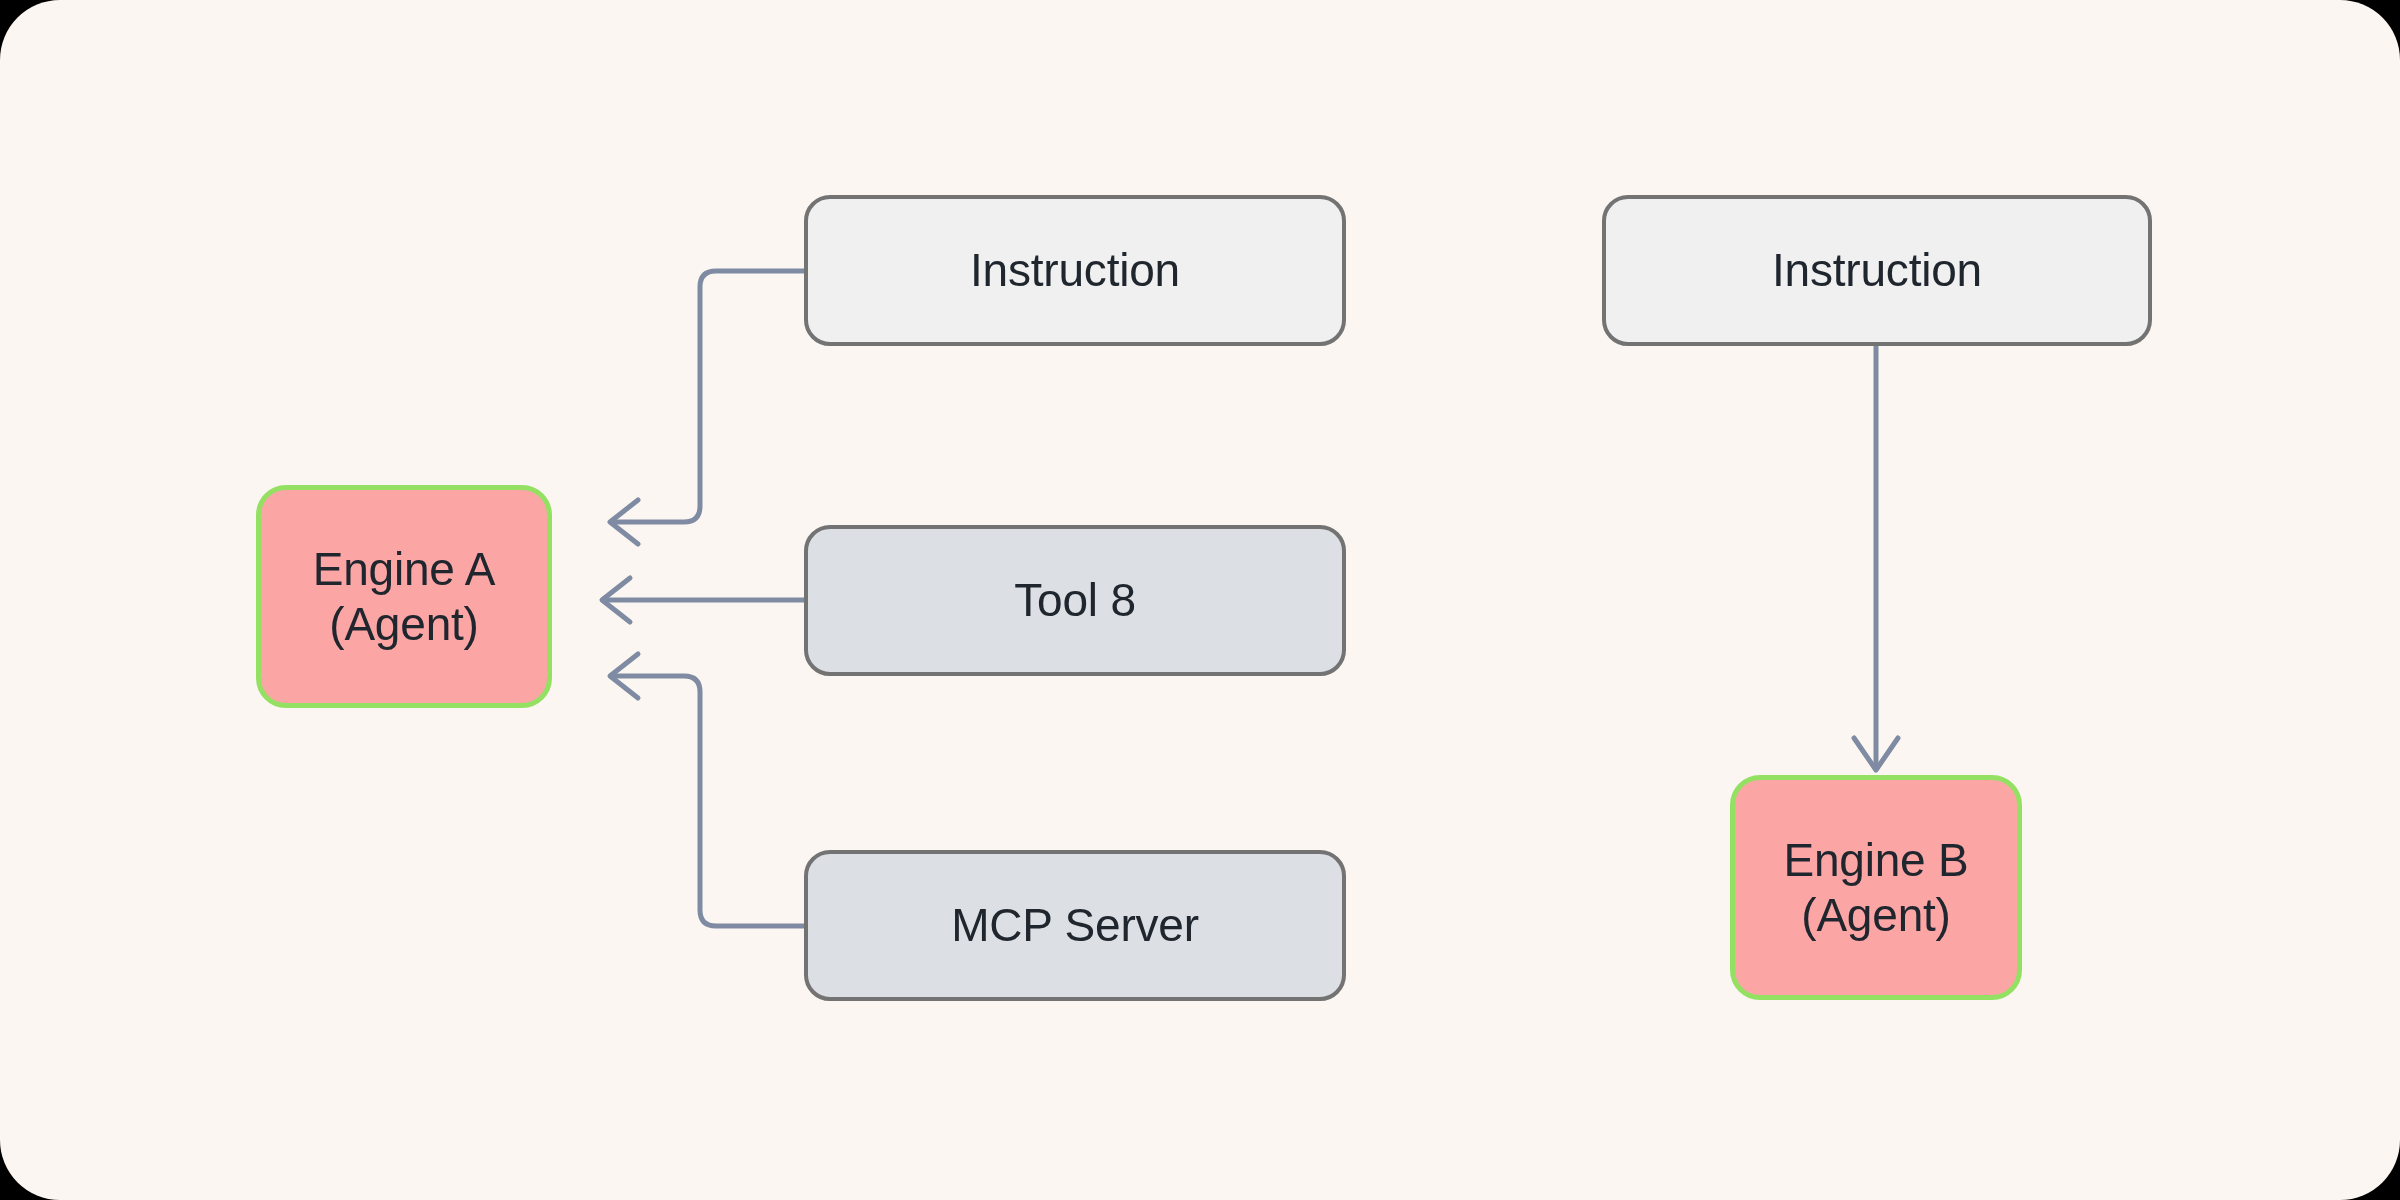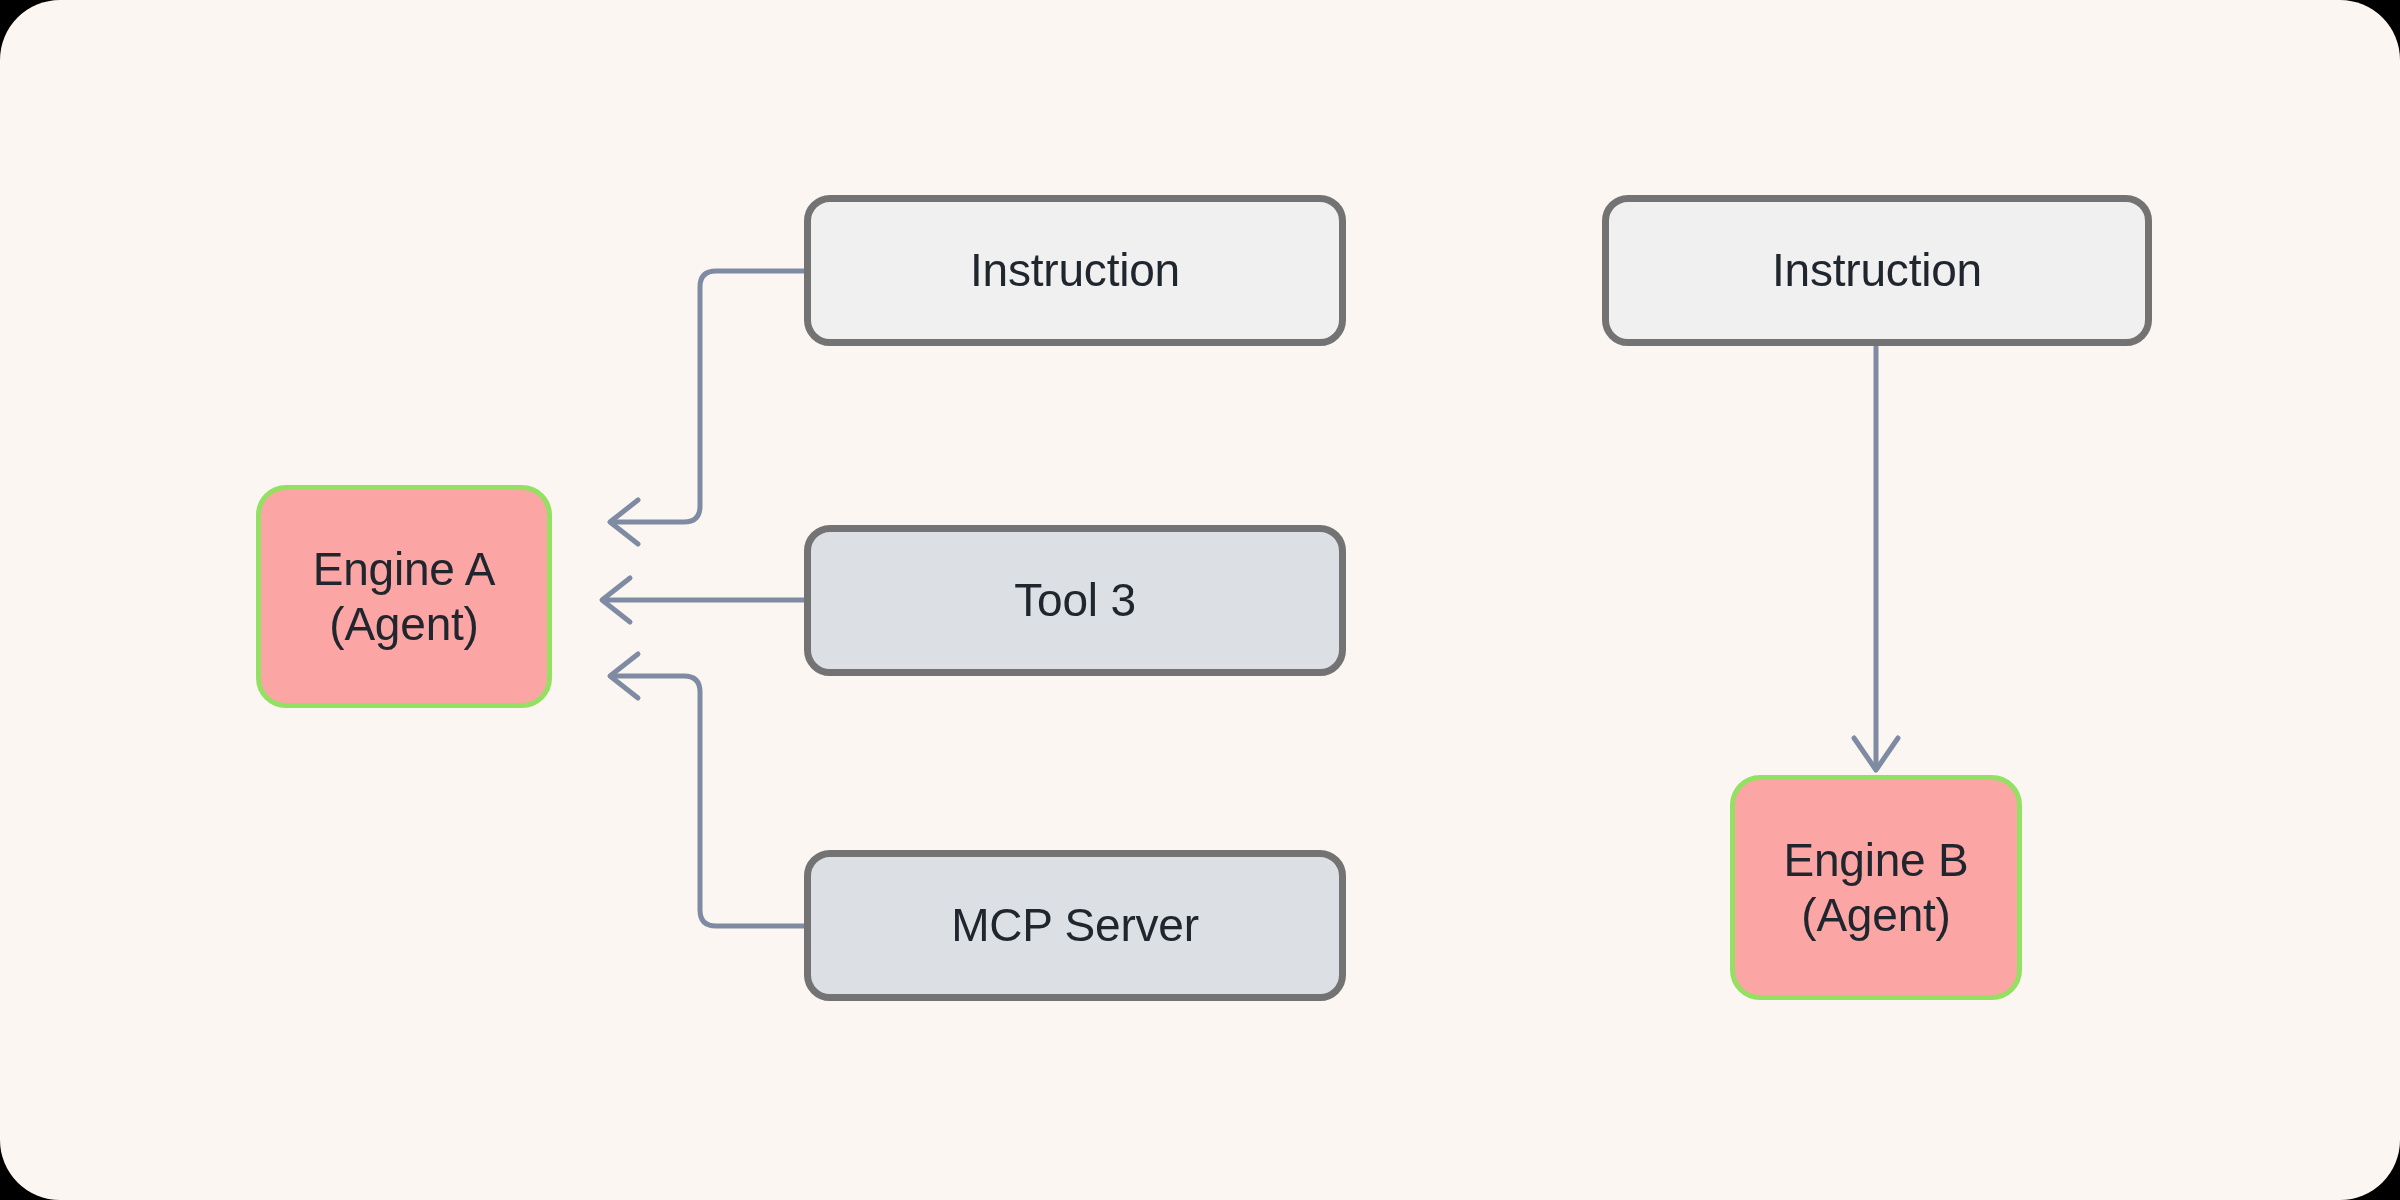--- a/index.html
+++ b/index.html
@@ -45,21 +45,21 @@
     letter-spacing: -0.2px;
   }
 
   .node-label {
     display: block;
     white-space: pre-line;
   }
 
   
   .node.gray {
-    border: 7px solid #737373;
+    border: 4px solid #737373;
     border-radius: 26px;
     font-size: 46px;
     font-weight: 400;
     align-items: center;
   }
   .node.gray.light { background: #F0F0F1; }
   .node.gray.dark  { background: #DCDFE4; }
 
   
   .node.green {
@@ -109,21 +109,21 @@
   <div class="node green" id="node-engine-a">
     <span class="node-label">Engine A
 (Agent)</span>
   </div>
 
   <div class="node gray light" id="node-instruction-a">
     <span class="node-label">Instruction</span>
   </div>
 
   <div class="node gray dark" id="node-tool-1">
-    <span class="node-label">Tool 3</span>
+    <span class="node-label">Tool 8</span>
   </div>
 
   <div class="node gray dark" id="node-mcp-server">
     <span class="node-label">MCP Server</span>
   </div>
 
   <div class="node gray light" id="node-instruction-b">
     <span class="node-label">Instruction</span>
   </div>
 

